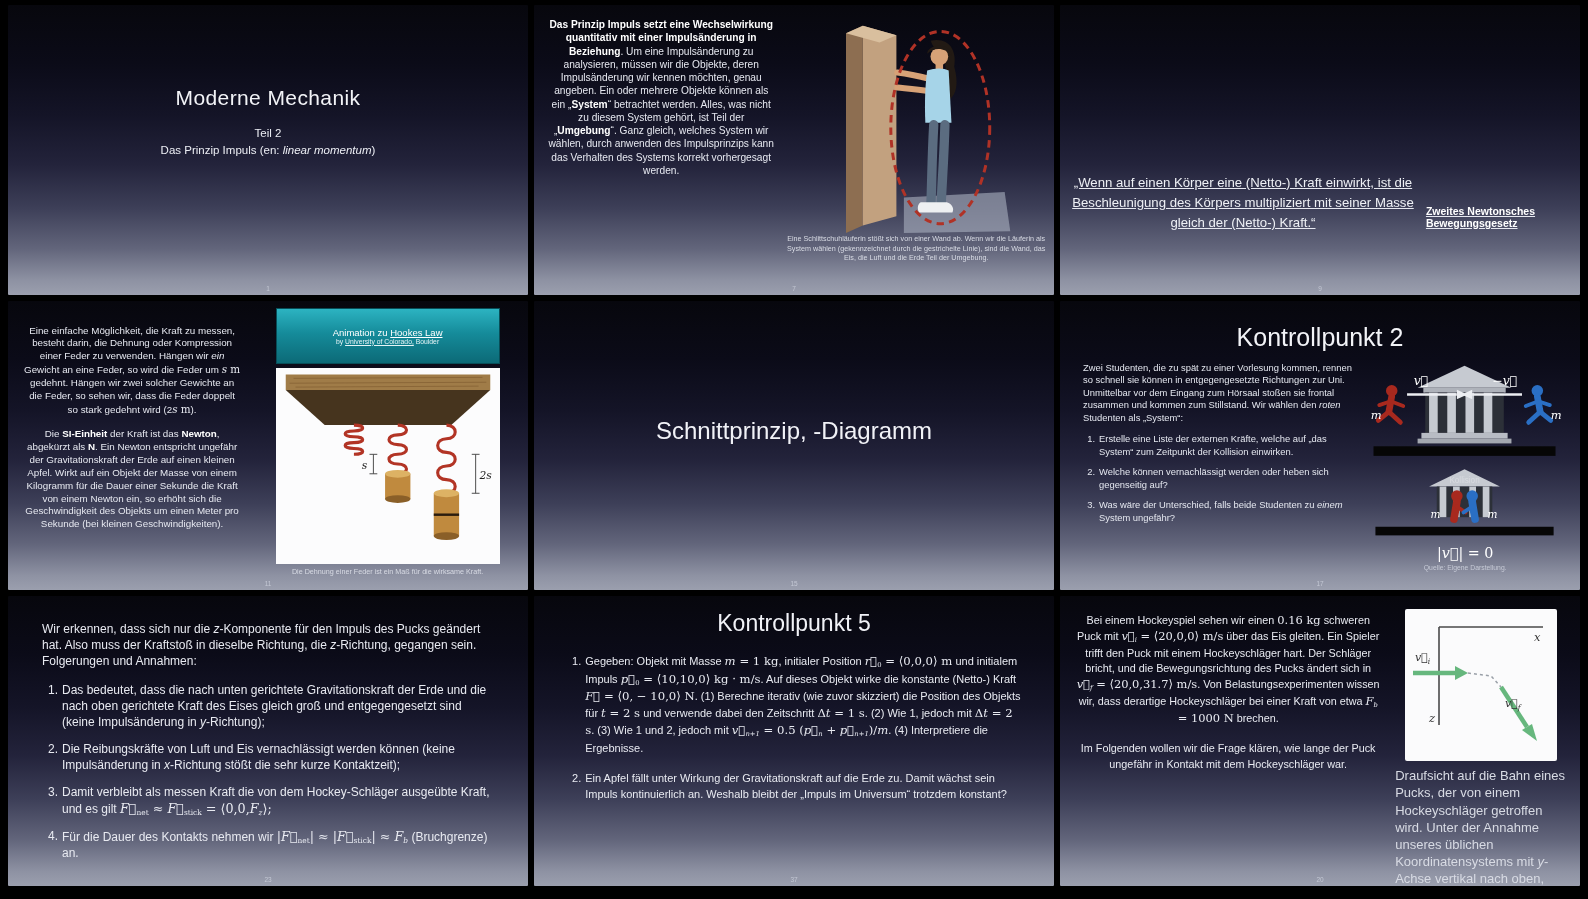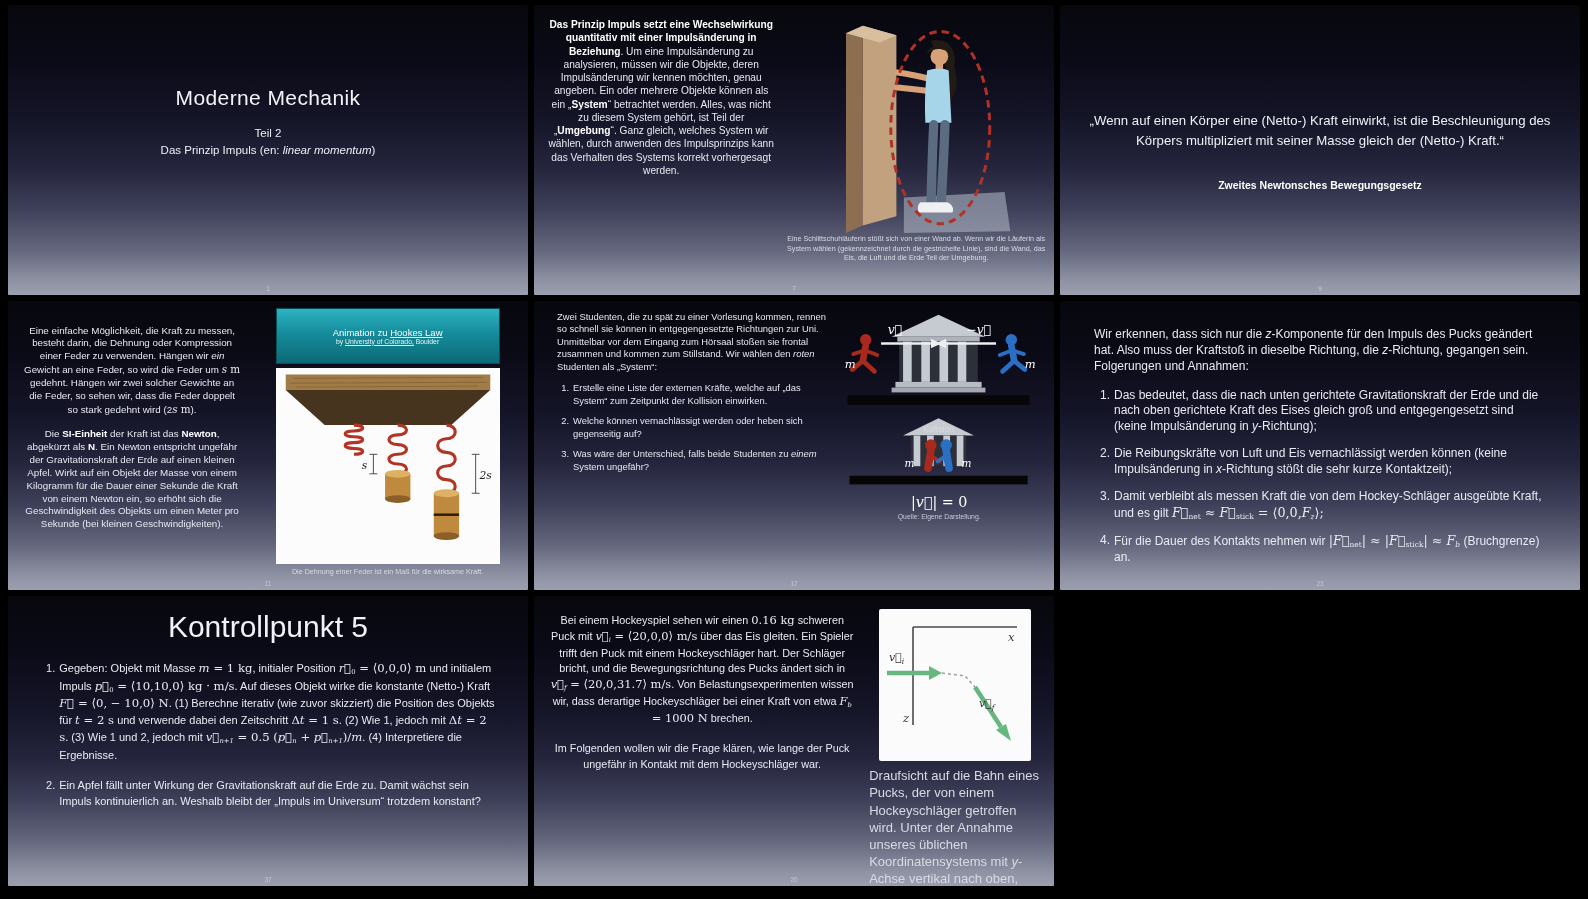--- a/index.html
+++ b/index.html
@@ -29,21 +29,21 @@
   
   .s7 { display:flex; height:100%; }
   .s7-left { width:47%; padding:13px 4px 0 14px; text-align:center;
              font-size:10.2px; line-height:1.3; color:#e6e8f0; }
   .s7-right { width:53%; }
   .s7-right svg { display:block; margin:4px auto 0; }
   .s7-cap { width:94%; margin:1px auto 4px; text-align:center; font-size:7.2px;
             line-height:1.32; color:#d8dbe4; }
 
   
-  .s9 { height:100%; display:flex; flex-direction:column; align-items:center; padding-top:106px; }
+  .s9 { height:100%; display:flex; flex-direction:row; align-items:center; padding-top:106px;text-decoration:underline; }
   .s9-quote { width:93%; text-align:center; font-size:13.2px; line-height:1.52; color:#eef0f5; }
   .s9-attr { margin-top:28px; font-size:10.5px; font-weight:700; color:#fff; }
 
   
   .s11 { display:flex; height:100%; }
   .s11-left { width:46%; padding:24px 6px 0 15px; text-align:center;
               font-size:9.8px; line-height:1.31; color:#e6e8f0; }
   .s11-left .p2 { margin-top:12px; }
   .s11-right { width:54%; }
   .banner { width:224px; margin:7px auto 0; text-align:center; padding:18px 2px;
@@ -70,21 +70,21 @@
   .s17-right svg { display:block; margin:0 auto; }
   .s17-formula { font-family:"DejaVu Serif",serif; font-size:13.5px; color:#fff; margin-top:1px; }
   .s17-src { font-size:6.8px; color:#c6cad6; margin-top:3px; }
 
   
   .s23 { padding:26px 34px 0 34px; font-size:12px; line-height:1.33; color:#e8eaf1; }
   .s23-items { margin-top:13px; display:flex; flex-direction:column; gap:11px; }
   .s23 .li-n { width:20px; }
 
   
-  .s37-title { margin-top:14px; text-align:center; font-size:30px; font-weight:400; color:#f1f2f7; }
+  .s37-title { margin-top:14px; text-align:center; font-size:23px; font-weight:400; color:#f1f2f7; }
   .s37-items { width:88%; margin:16px auto 0; display:flex; flex-direction:column; gap:14px;
                font-size:11px; line-height:1.48; color:#e8eaf1; }
   .s37 .li-n { width:20px; }
 
   
   .s20 { display:flex; height:100%; }
   .s20-left { width:62%; padding:16px 2px 0 16px; text-align:center;
               font-size:10.8px; line-height:1.4; color:#e8eaf1; }
   .s20-left .p2 { margin-top:15px; }
   .s20-right { width:38%; padding-top:13px; }
@@ -189,22 +189,29 @@
             </g>
             <text x="209" y="113" font-family="DejaVu Serif,serif" font-style="italic" font-size="11" fill="#222">2s</text>
           </svg>
         </div>
         <div class="s11-cap">Die Dehnung einer Feder ist ein Maß für die wirksame Kraft.</div>
       </div>
     </div>
     <div class="pagenum">11</div>
   </section>
 
-
-  <section class="slide">
+  <section class="slide">
+    <div class="s15-wrap">
+      <div class="s15-title">Schnittprinzip, -Diagramm</div>
+    </div>
+    <div class="pagenum">15</div>
+  </section>
+
+  <section class="slide">
+    <div class="s17-title">Kontrollpunkt 2</div>
     <div class="s17-body">
       <div class="s17-left">
         <div><span>Zwei Studenten, die zu spät zu einer Vorlesung kommen, rennen so schnell sie können in entgegengesetzte Richtungen zur Uni. Unmittelbar vor dem Eingang zum Hörsaal stoßen sie frontal zusammen und kommen zum Stillstand. Wir wählen den </span><span class="ri">roten</span><span> Studenten als „System“:</span></div>
         <div class="s17-items">
           <div class="li-row">
             <span class="li-n">1.</span>
             <span><span>Erstelle eine Liste der externen Kräfte, welche auf „das System“ zum Zeitpunkt der Kollision einwirken.</span></span>
           </div>
           <div class="li-row">
             <span class="li-n">2.</span>

